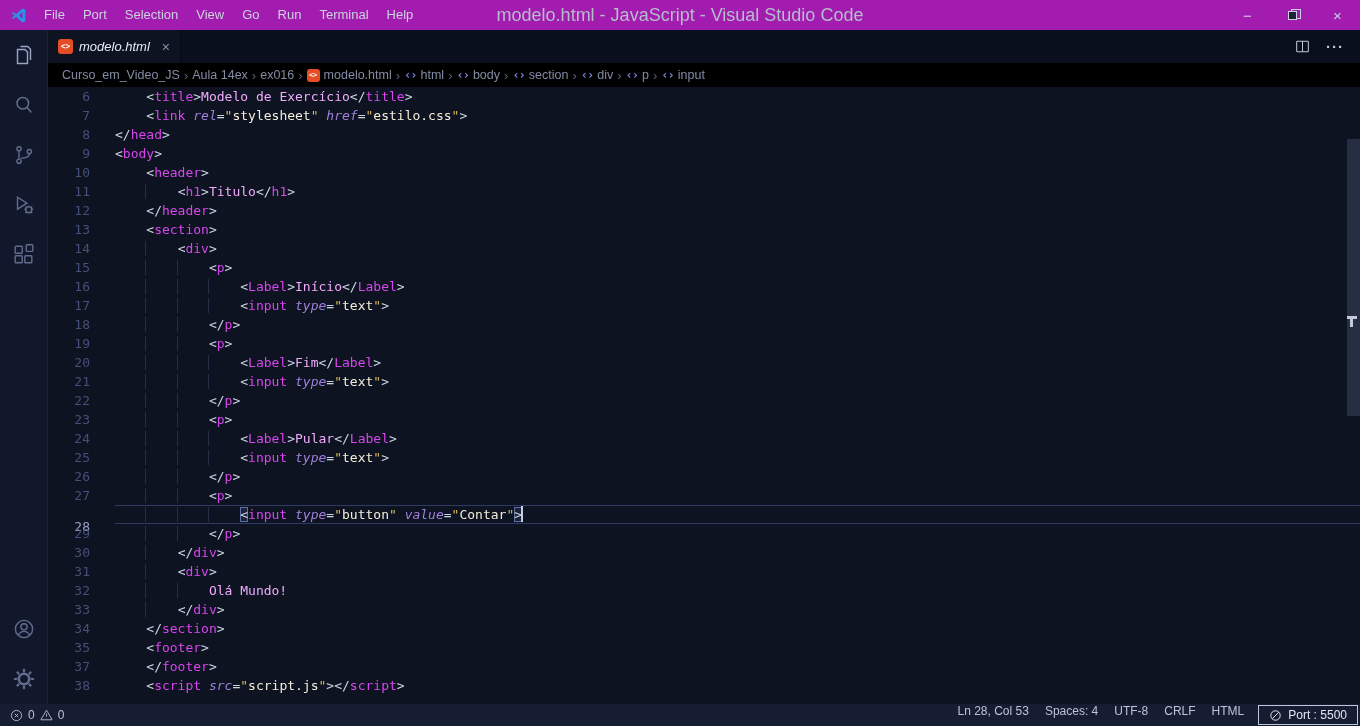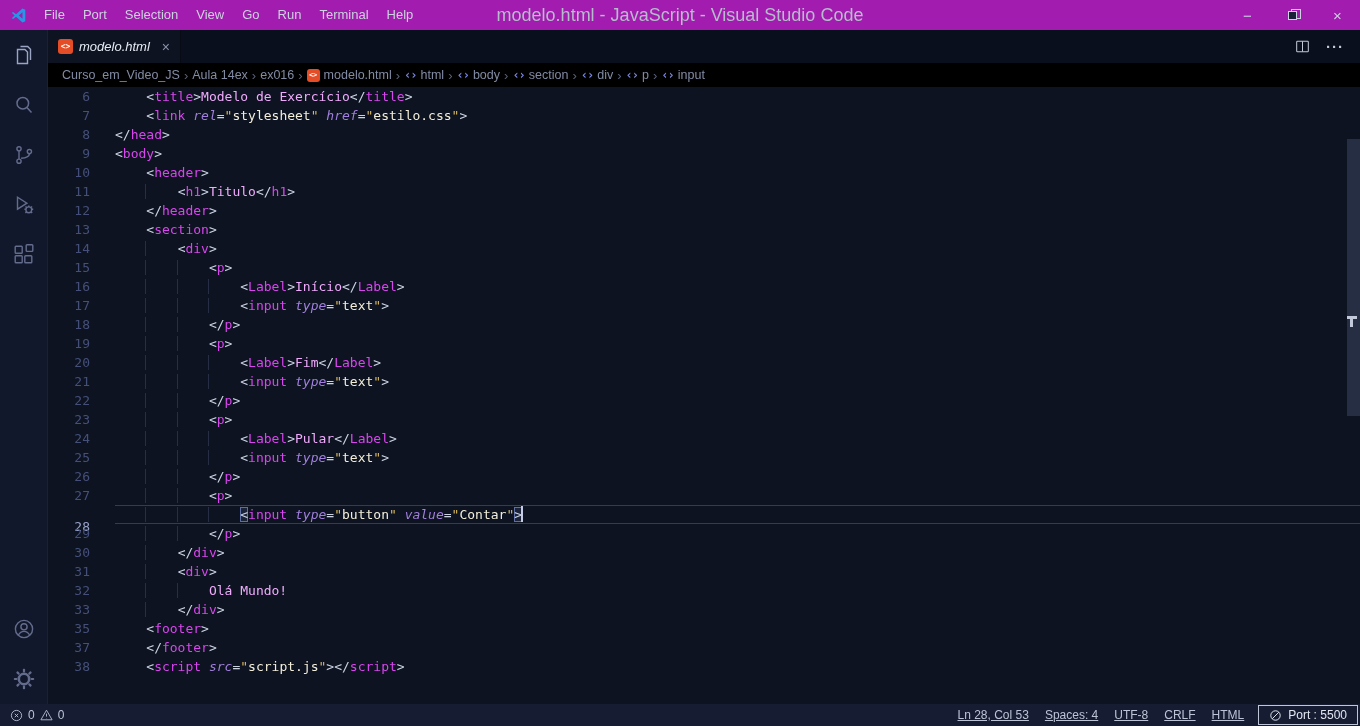--- a/index.html
+++ b/index.html
@@ -66,21 +66,21 @@
   .cursor{display:inline-block;width:1.5px;height:16px;background:#c5cde6;vertical-align:text-bottom;margin-left:-1px;}
   .sb-thumb{position:absolute;right:0;top:52px;width:13px;height:277px;background:rgba(110,126,170,.25);}
   .ruler-mark{position:absolute;right:2px;top:229px;width:11px;height:12px;}
   .rm-h{position:absolute;top:0;left:0;width:10px;height:3px;background:#c2c9da;}
   .rm-v{position:absolute;top:3px;left:3px;width:3px;height:8px;background:#c2c9da;}
 
   
   .statusbar{flex:0 0 22px;height:22px;background:#161d33;display:flex;align-items:center;font-size:12px;color:#bcc3d6;padding-left:10px;}
   .sb-left{display:flex;align-items:center;gap:5px;cursor:pointer;}
   .sb-ic{display:flex;align-items:center;}
-  .sb-right{margin-left:auto;display:flex;align-items:center;height:100%;text-decoration:underline;}
+  .sb-right{margin-left:auto;display:flex;align-items:flex-start;height:100%;}
   .sb-item{padding:0 8px;cursor:pointer;}
   .sb-port{display:flex;align-items:center;gap:6px;border:1px solid #bfc6d9;padding:0 10px;height:20px;margin:0 2px 0 6px;color:#e2e6f0;cursor:pointer;}
 </style>
 </head>
 <body>
 
 <div class="window">
 
   <header class="titlebar">
     <span class="logo">
@@ -278,20 +278,21 @@
             <div class="line"><span class="ln">24</span><span class="lc"><span class="tk-ws">                </span><span class="tk-pu">&lt;</span><span class="tk-tag">Label</span><span class="tk-pu">&gt;</span><span class="tk-txt">Pular</span><span class="tk-pu">&lt;/</span><span class="tk-tag">Label</span><span class="tk-pu">&gt;</span></span></div>
             <div class="line"><span class="ln">25</span><span class="lc"><span class="tk-ws">                </span><span class="tk-pu">&lt;</span><span class="tk-tag">input</span><span class="tk-pl"> </span><span class="tk-attr">type</span><span class="tk-pu">=</span><span class="tk-q">"</span><span class="tk-str">text</span><span class="tk-q">"</span><span class="tk-pu">&gt;</span></span></div>
             <div class="line"><span class="ln">26</span><span class="lc"><span class="tk-ws">            </span><span class="tk-pu">&lt;/</span><span class="tk-tag">p</span><span class="tk-pu">&gt;</span></span></div>
             <div class="line"><span class="ln">27</span><span class="lc"><span class="tk-ws">            </span><span class="tk-pu">&lt;</span><span class="tk-tag">p</span><span class="tk-pu">&gt;</span></span></div>
             <div class="line active"><span class="ln">28</span><span class="lc"><span class="tk-ws">                </span><span class="tk-pu hl">&lt;</span><span class="tk-tag">input</span><span class="tk-pl"> </span><span class="tk-attr">type</span><span class="tk-pu">=</span><span class="tk-q">"</span><span class="tk-str">button</span><span class="tk-q">"</span><span class="tk-pl"> </span><span class="tk-attr">value</span><span class="tk-pu">=</span><span class="tk-q">"</span><span class="tk-str">Contar</span><span class="tk-q">"</span><span class="tk-pu hl">&gt;</span><span class="cursor"></span></span></div>
             <div class="line"><span class="ln">29</span><span class="lc"><span class="tk-ws">            </span><span class="tk-pu">&lt;/</span><span class="tk-tag">p</span><span class="tk-pu">&gt;</span></span></div>
             <div class="line"><span class="ln">30</span><span class="lc"><span class="tk-ws">        </span><span class="tk-pu">&lt;/</span><span class="tk-tag">div</span><span class="tk-pu">&gt;</span></span></div>
             <div class="line"><span class="ln">31</span><span class="lc"><span class="tk-ws">        </span><span class="tk-pu">&lt;</span><span class="tk-tag">div</span><span class="tk-pu">&gt;</span></span></div>
             <div class="line"><span class="ln">32</span><span class="lc"><span class="tk-ws">            </span><span class="tk-txt">Olá Mundo!</span></span></div>
             <div class="line"><span class="ln">33</span><span class="lc"><span class="tk-ws">        </span><span class="tk-pu">&lt;/</span><span class="tk-tag">div</span><span class="tk-pu">&gt;</span></span></div>
+            <div class="line"><span class="ln">34</span><span class="lc"><span class="tk-ws">    </span><span class="tk-pu">&lt;/</span><span class="tk-tag">section</span><span class="tk-pu">&gt;</span></span></div>
             <div class="line"><span class="ln">35</span><span class="lc"><span class="tk-ws">    </span><span class="tk-pu">&lt;</span><span class="tk-tag">footer</span><span class="tk-pu">&gt;</span></span></div>
             <div class="line"><span class="ln">37</span><span class="lc"><span class="tk-ws">    </span><span class="tk-pu">&lt;/</span><span class="tk-tag">footer</span><span class="tk-pu">&gt;</span></span></div>
             <div class="line"><span class="ln">38</span><span class="lc"><span class="tk-ws">    </span><span class="tk-pu">&lt;</span><span class="tk-tag">script</span><span class="tk-pl"> </span><span class="tk-attr">src</span><span class="tk-pu">=</span><span class="tk-q">"</span><span class="tk-str">script.js</span><span class="tk-q">"</span><span class="tk-pu">&gt;</span><span class="tk-pu">&lt;/</span><span class="tk-tag">script</span><span class="tk-pu">&gt;</span></span></div>
           </div>
         <div class="sb-thumb"></div>
         <div class="ruler-mark">
             <span class="rm-h"></span>
             <span class="rm-v"></span>
           </div>
       </div>

